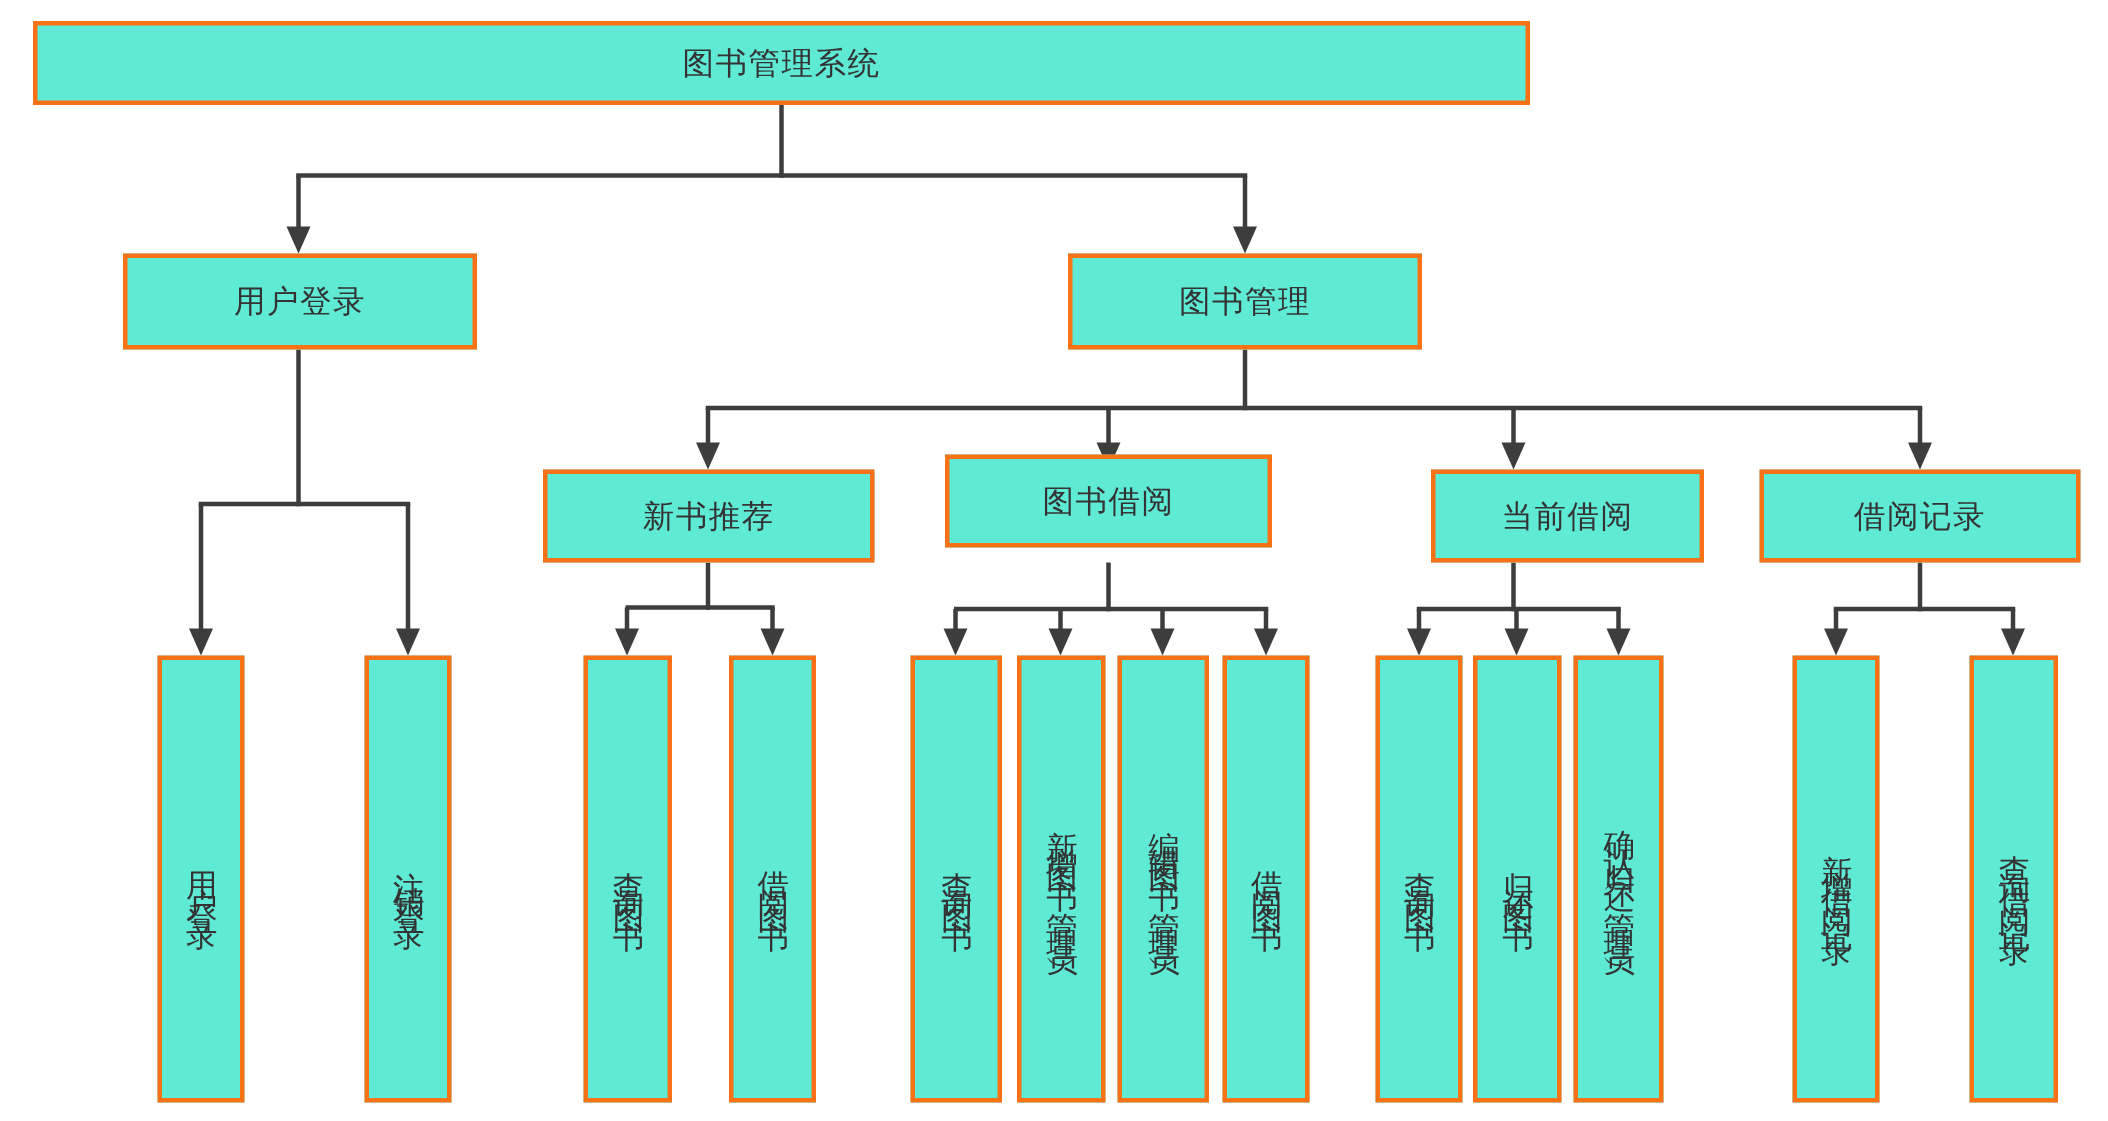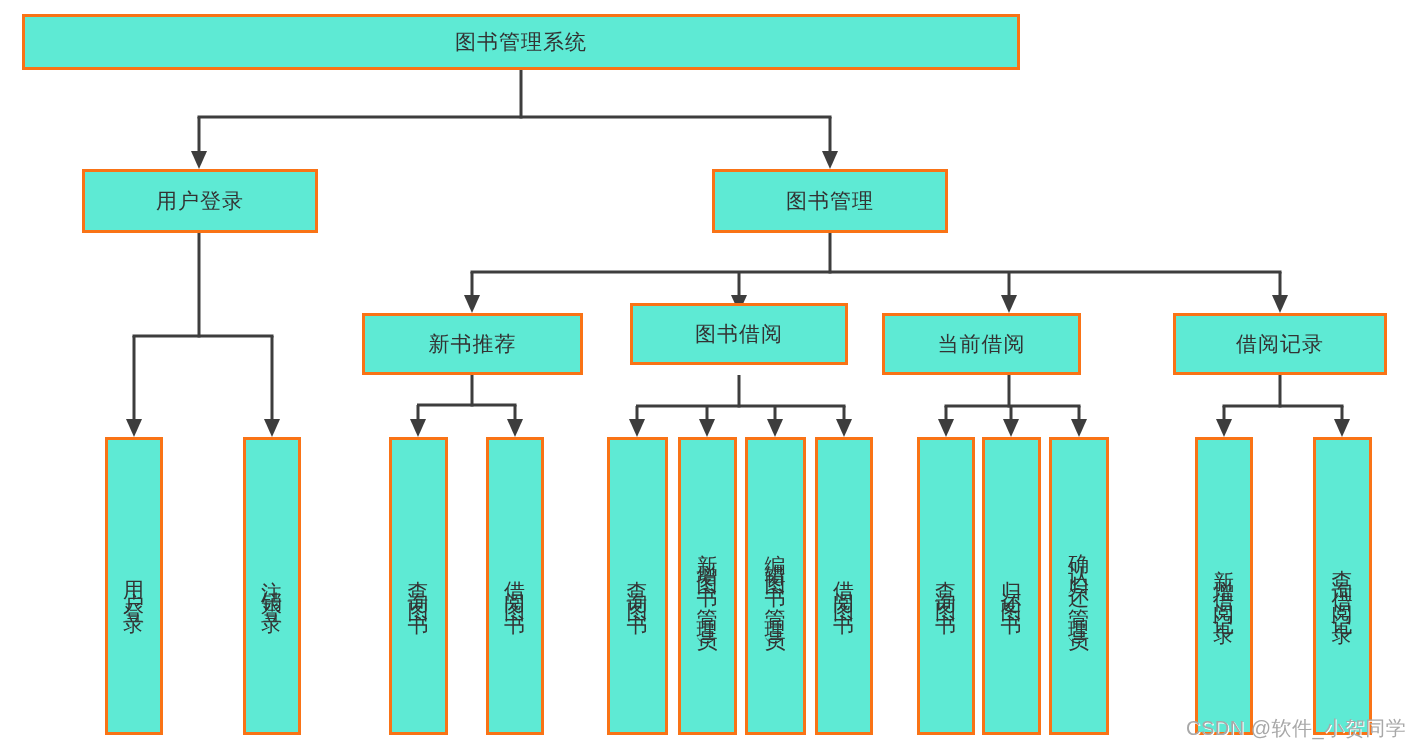--- a/index.html
+++ b/index.html
@@ -30,21 +30,21 @@
     letter-spacing:11px;
     line-height:1;
     white-space:nowrap;
   }
   
   .n-root   {left:22px;  top:14px;  width:998px; height:56px;}
   .n-login  {left:82px;  top:169px; width:236px; height:64px;}
   .n-mgmt   {left:712px; top:169px; width:236px; height:64px;font-family:Liberation Mono, monospace;}
   .n-rec    {left:362px; top:313px; width:221px; height:62px;}
   .n-borrow {left:630px; top:303px; width:218px; height:62px;}
-  .n-current{left:882px; top:313px; width:199px; height:62px;}
+  .n-current{left:954px; top:313px; width:182px; height:62px;}
   .n-history{left:1173px;top:313px; width:214px; height:62px;}
   .n-l1{left:105px; top:437px;width:58px;height:298px;}
   .n-l2{left:243px; top:437px;width:58px;height:298px;}
   .n-a1{left:389px; top:437px;width:59px;height:298px;}
   .n-a2{left:486px; top:437px;width:58px;height:298px;}
   .n-b1{left:607px; top:437px;width:61px;height:298px;}
   .n-b2{left:678px; top:437px;width:59px;height:298px;}
   .n-b3{left:745px; top:437px;width:61px;height:298px;}
   .n-b4{left:815px; top:437px;width:58px;height:298px;}
   .n-c1{left:917px; top:437px;width:58px;height:298px;}
@@ -191,15 +191,14 @@
     <span>确认归还（管理员）</span>
   </div>
 
   <div class="node vbox n-d1">
     <span>新增借阅记录</span>
   </div>
   <div class="node vbox n-d2">
     <span>查询借阅记录</span>
   </div>
 
-  <div class="watermark">CSDN @软件_小贺同学</div>
 
 </div>
 
 </body></html>

